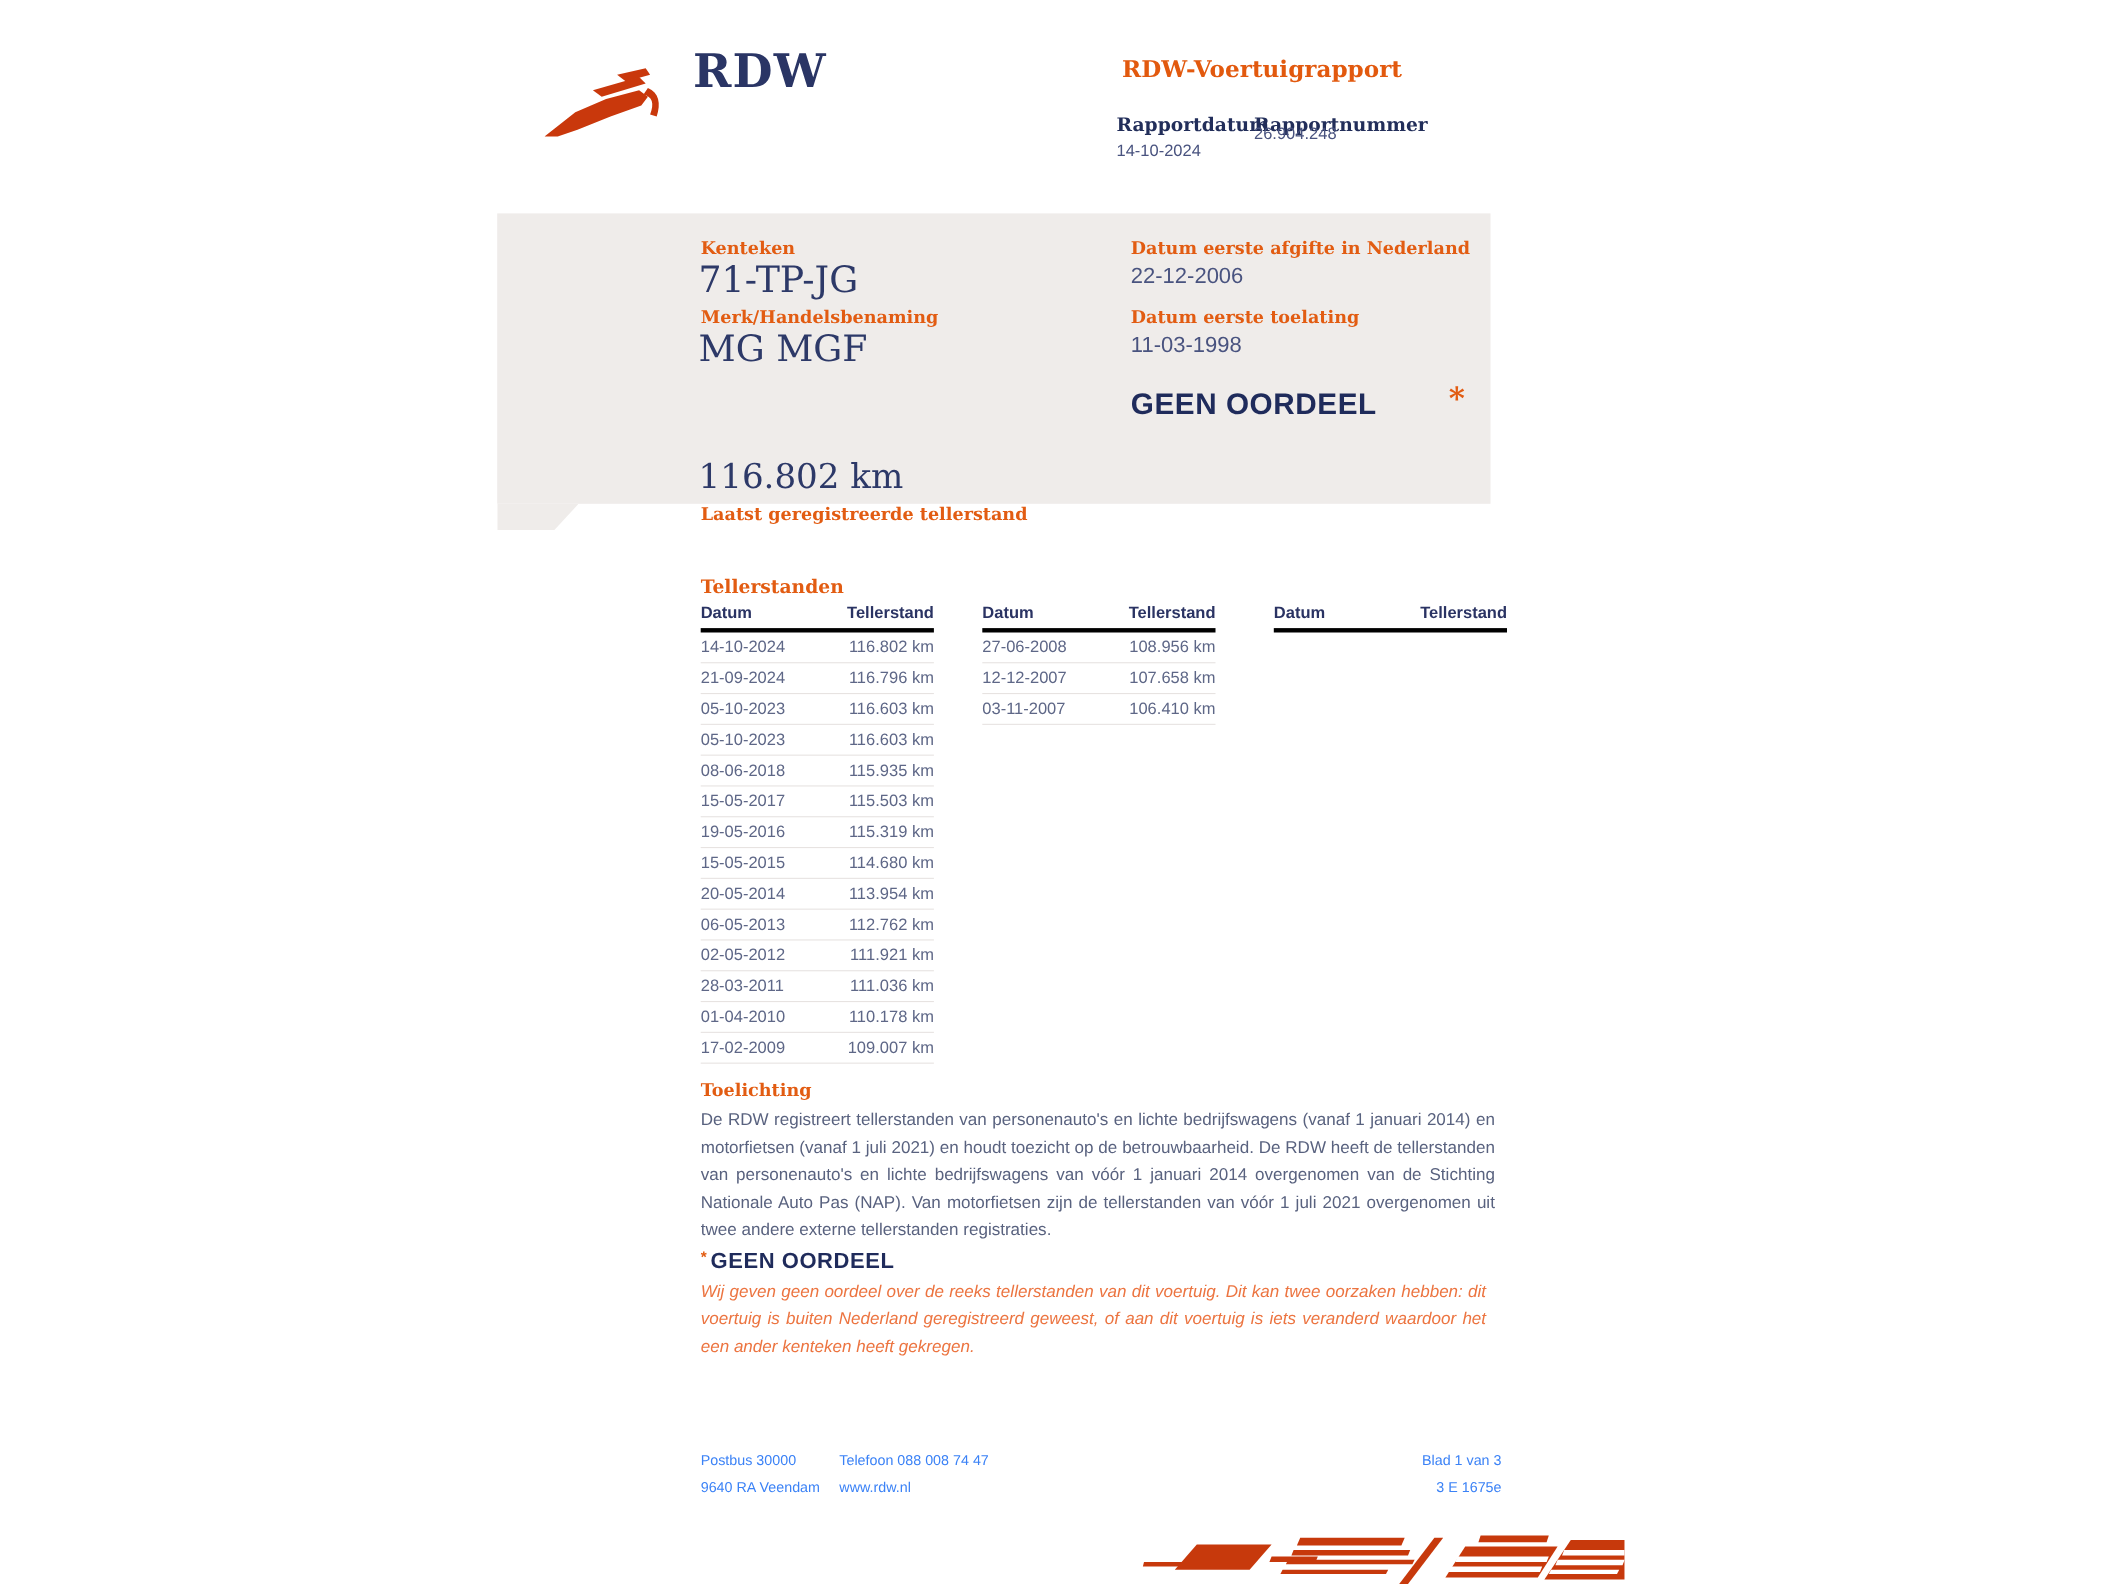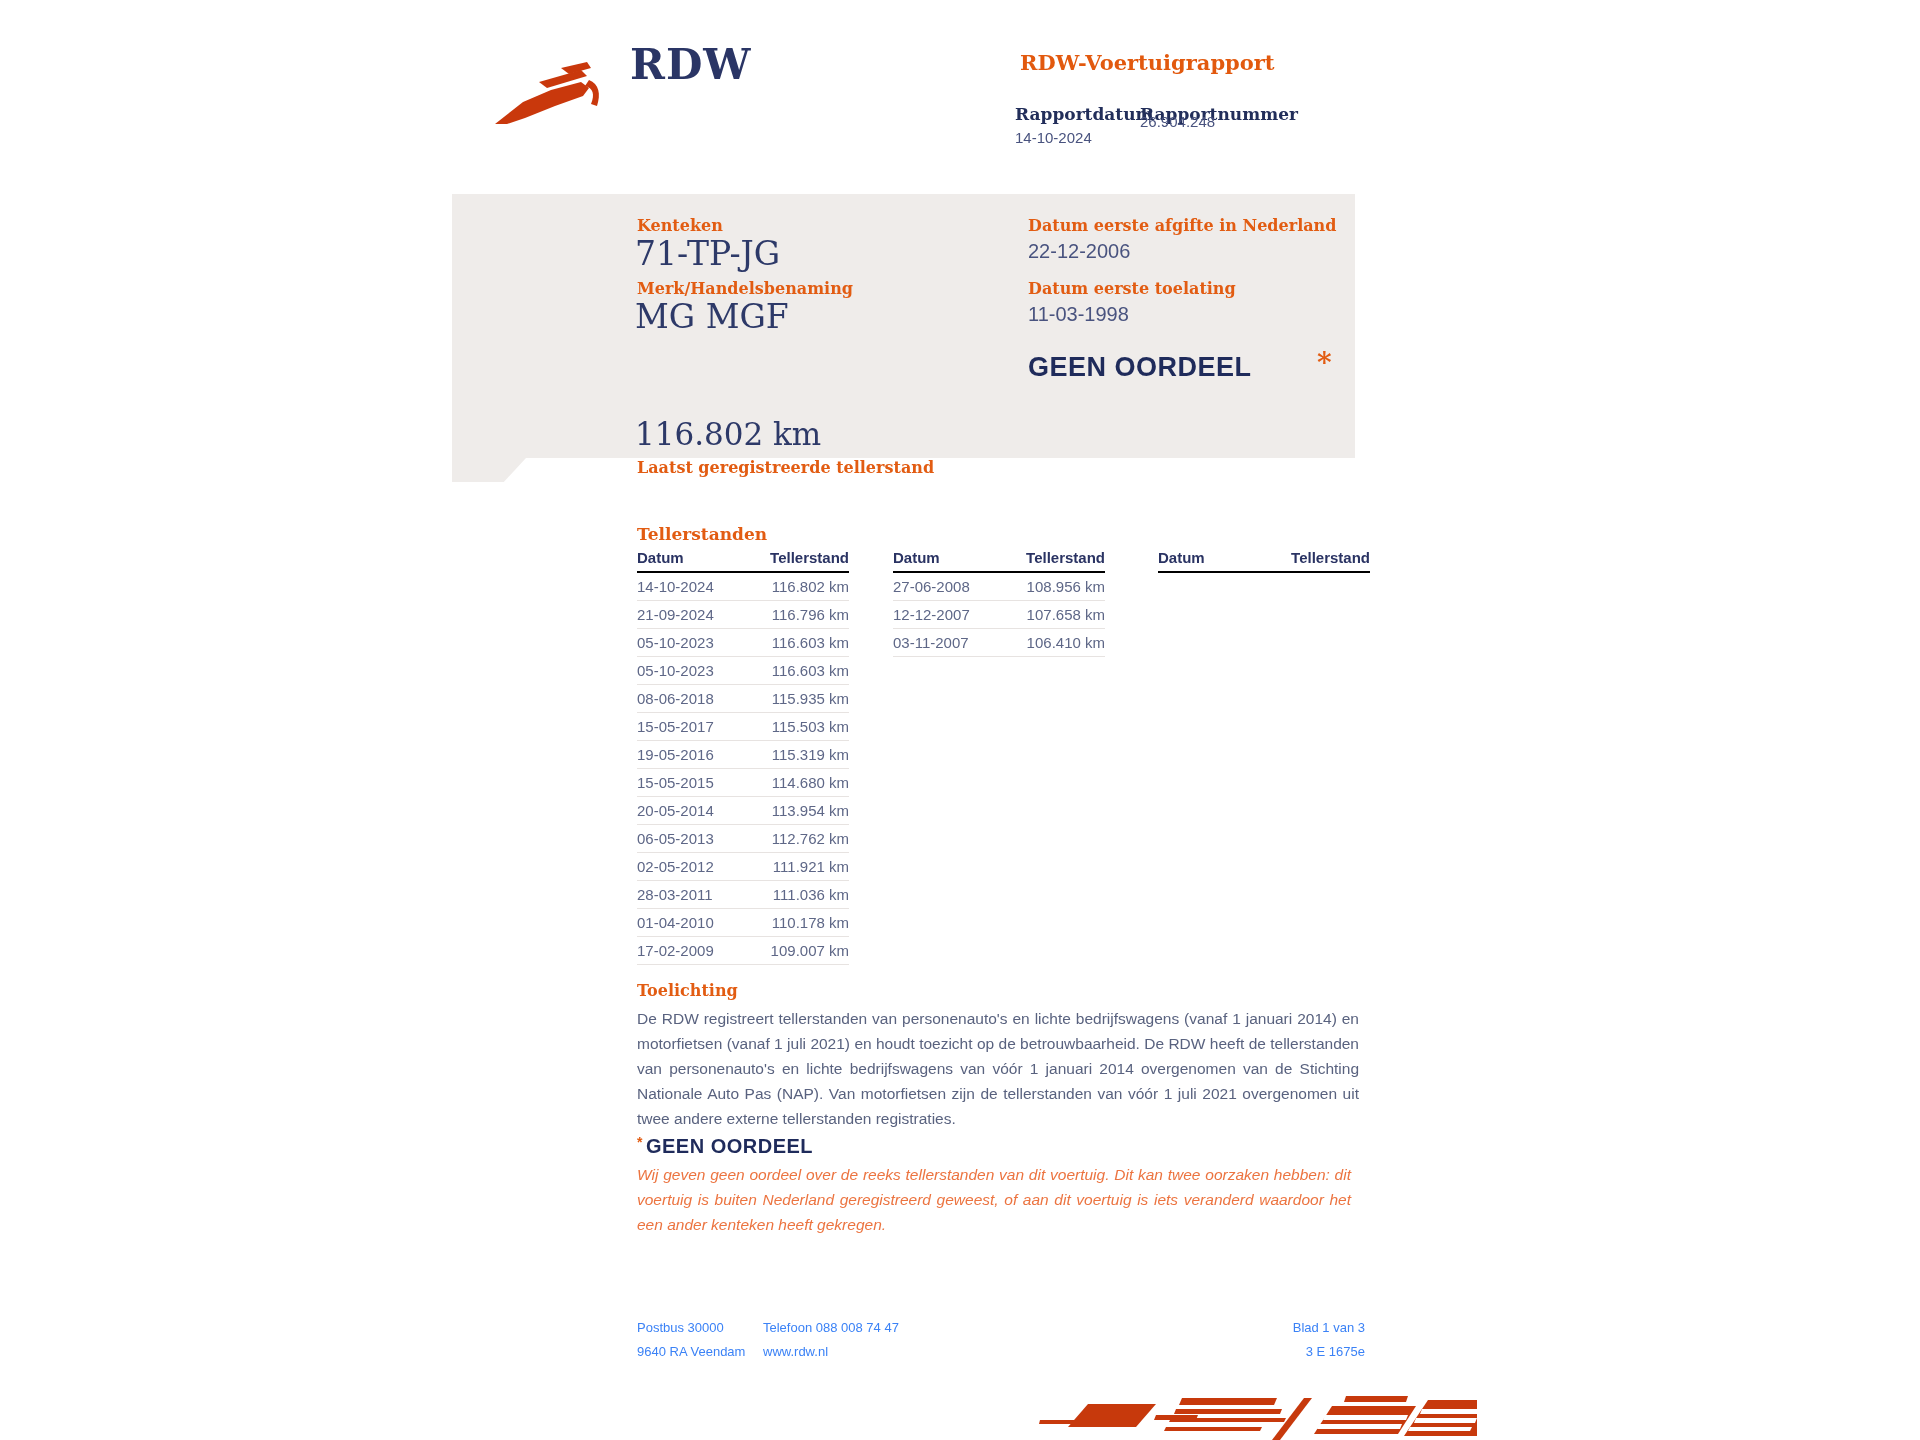--- a/index.html
+++ b/index.html
@@ -22,21 +22,21 @@
   .fld-label{font-family:"DejaVu Serif",serif;font-weight:bold;font-size:16px;color:#E25C12;}
   .fld-big{font-family:"DejaVu Serif",serif;font-size:33px;color:#2D3968;}
   .fld-small{font-size:20px;color:#49537F;}
   .oordeel{font-weight:bold;font-size:27px;color:#1F2B5B;letter-spacing:0.5px;}
   .oordeel-star{font-family:"DejaVu Serif",serif;font-weight:bold;font-size:28px;color:#E25C12;}
 
   
   .section-heading{font-family:"DejaVu Serif",serif;font-weight:bold;font-size:17px;color:#E25C12;}
   .meter-table{top:549px;width:212px;}
   .t-head{display:flex;justify-content:space-between;font-weight:bold;font-size:15px;
-          color:#2A3363;padding-bottom:5px;border-bottom:2px solid #000000;}
+          color:#2A3363;padding-bottom:5px;border-bottom:4px solid #000000;}
   .t-row{display:flex;justify-content:space-between;align-items:center;height:27px;
          border-bottom:1px solid #E7E3E1;font-size:15px;color:#5E6787;}
 
   
   .body-text{font-size:15.5px;line-height:25px;color:#59627F;text-align:justify;}
   .orange-text{font-size:15.5px;line-height:25px;color:#EC7440;text-align:justify;}
   .geen2{font-weight:bold;font-size:20px;color:#1F2B5B;letter-spacing:0.5px;}
   .geen2 .star{color:#E25C12;font-size:14px;vertical-align:6px;margin-right:3px;}
 
   

